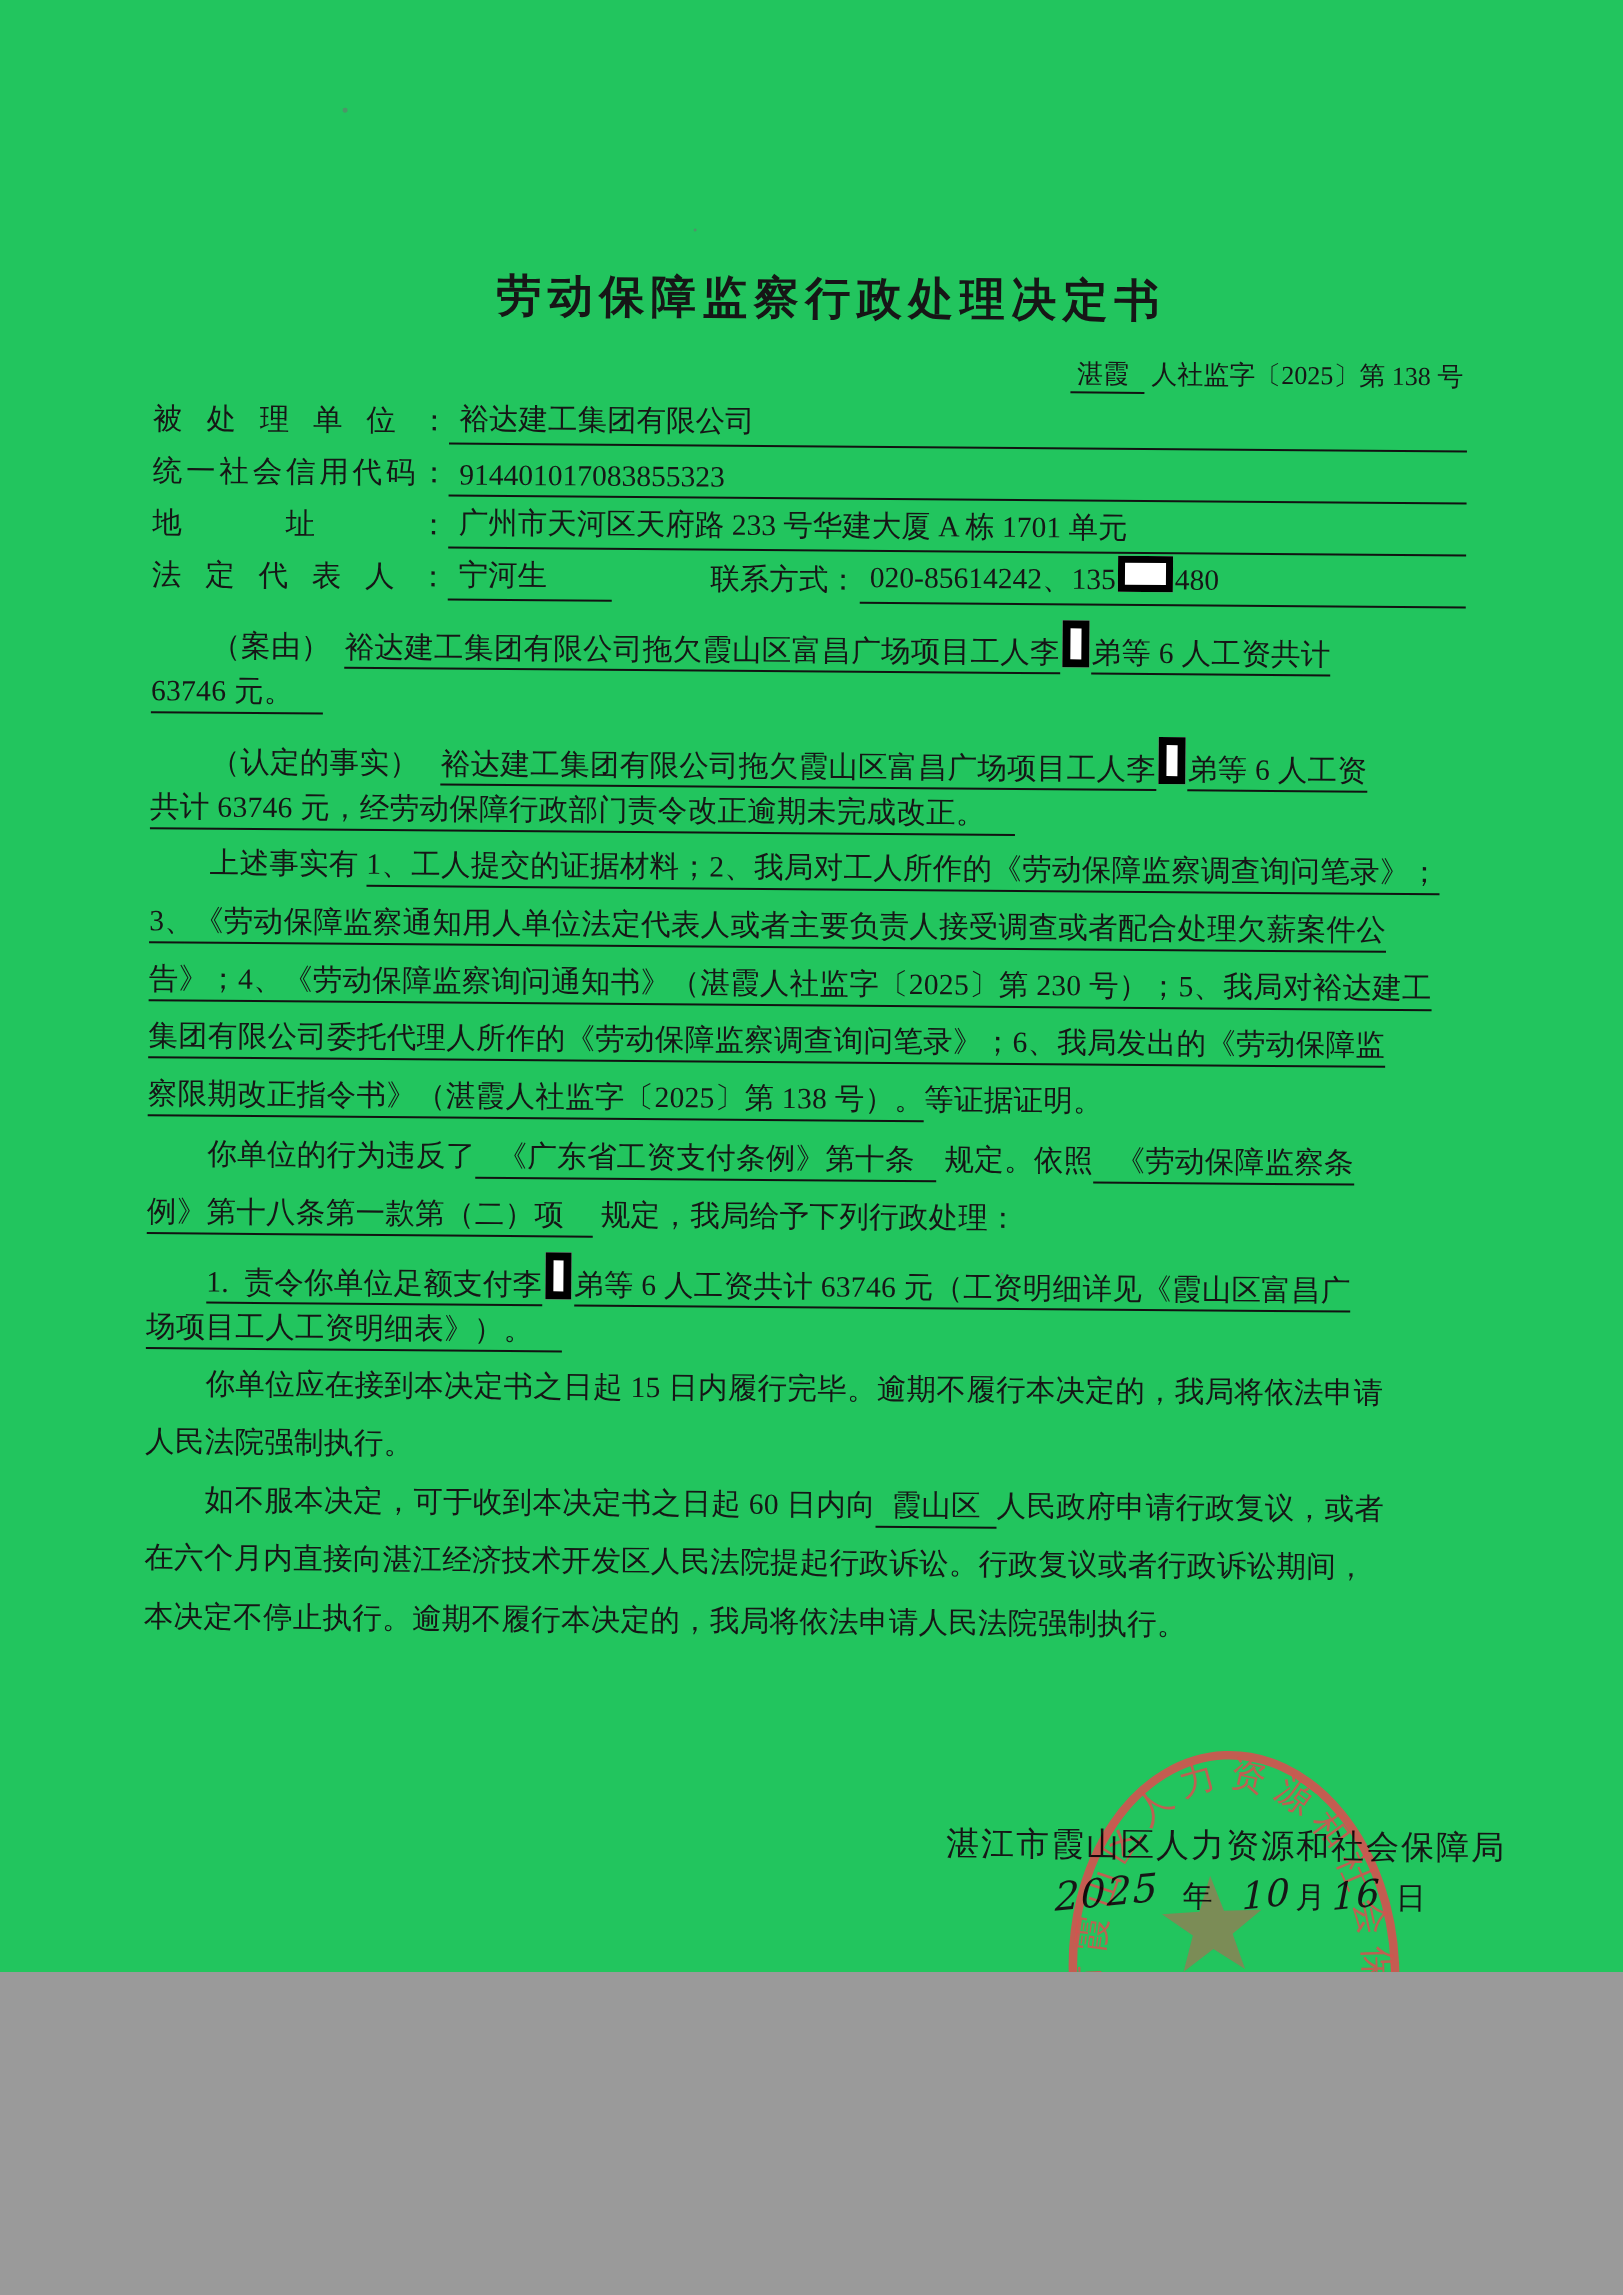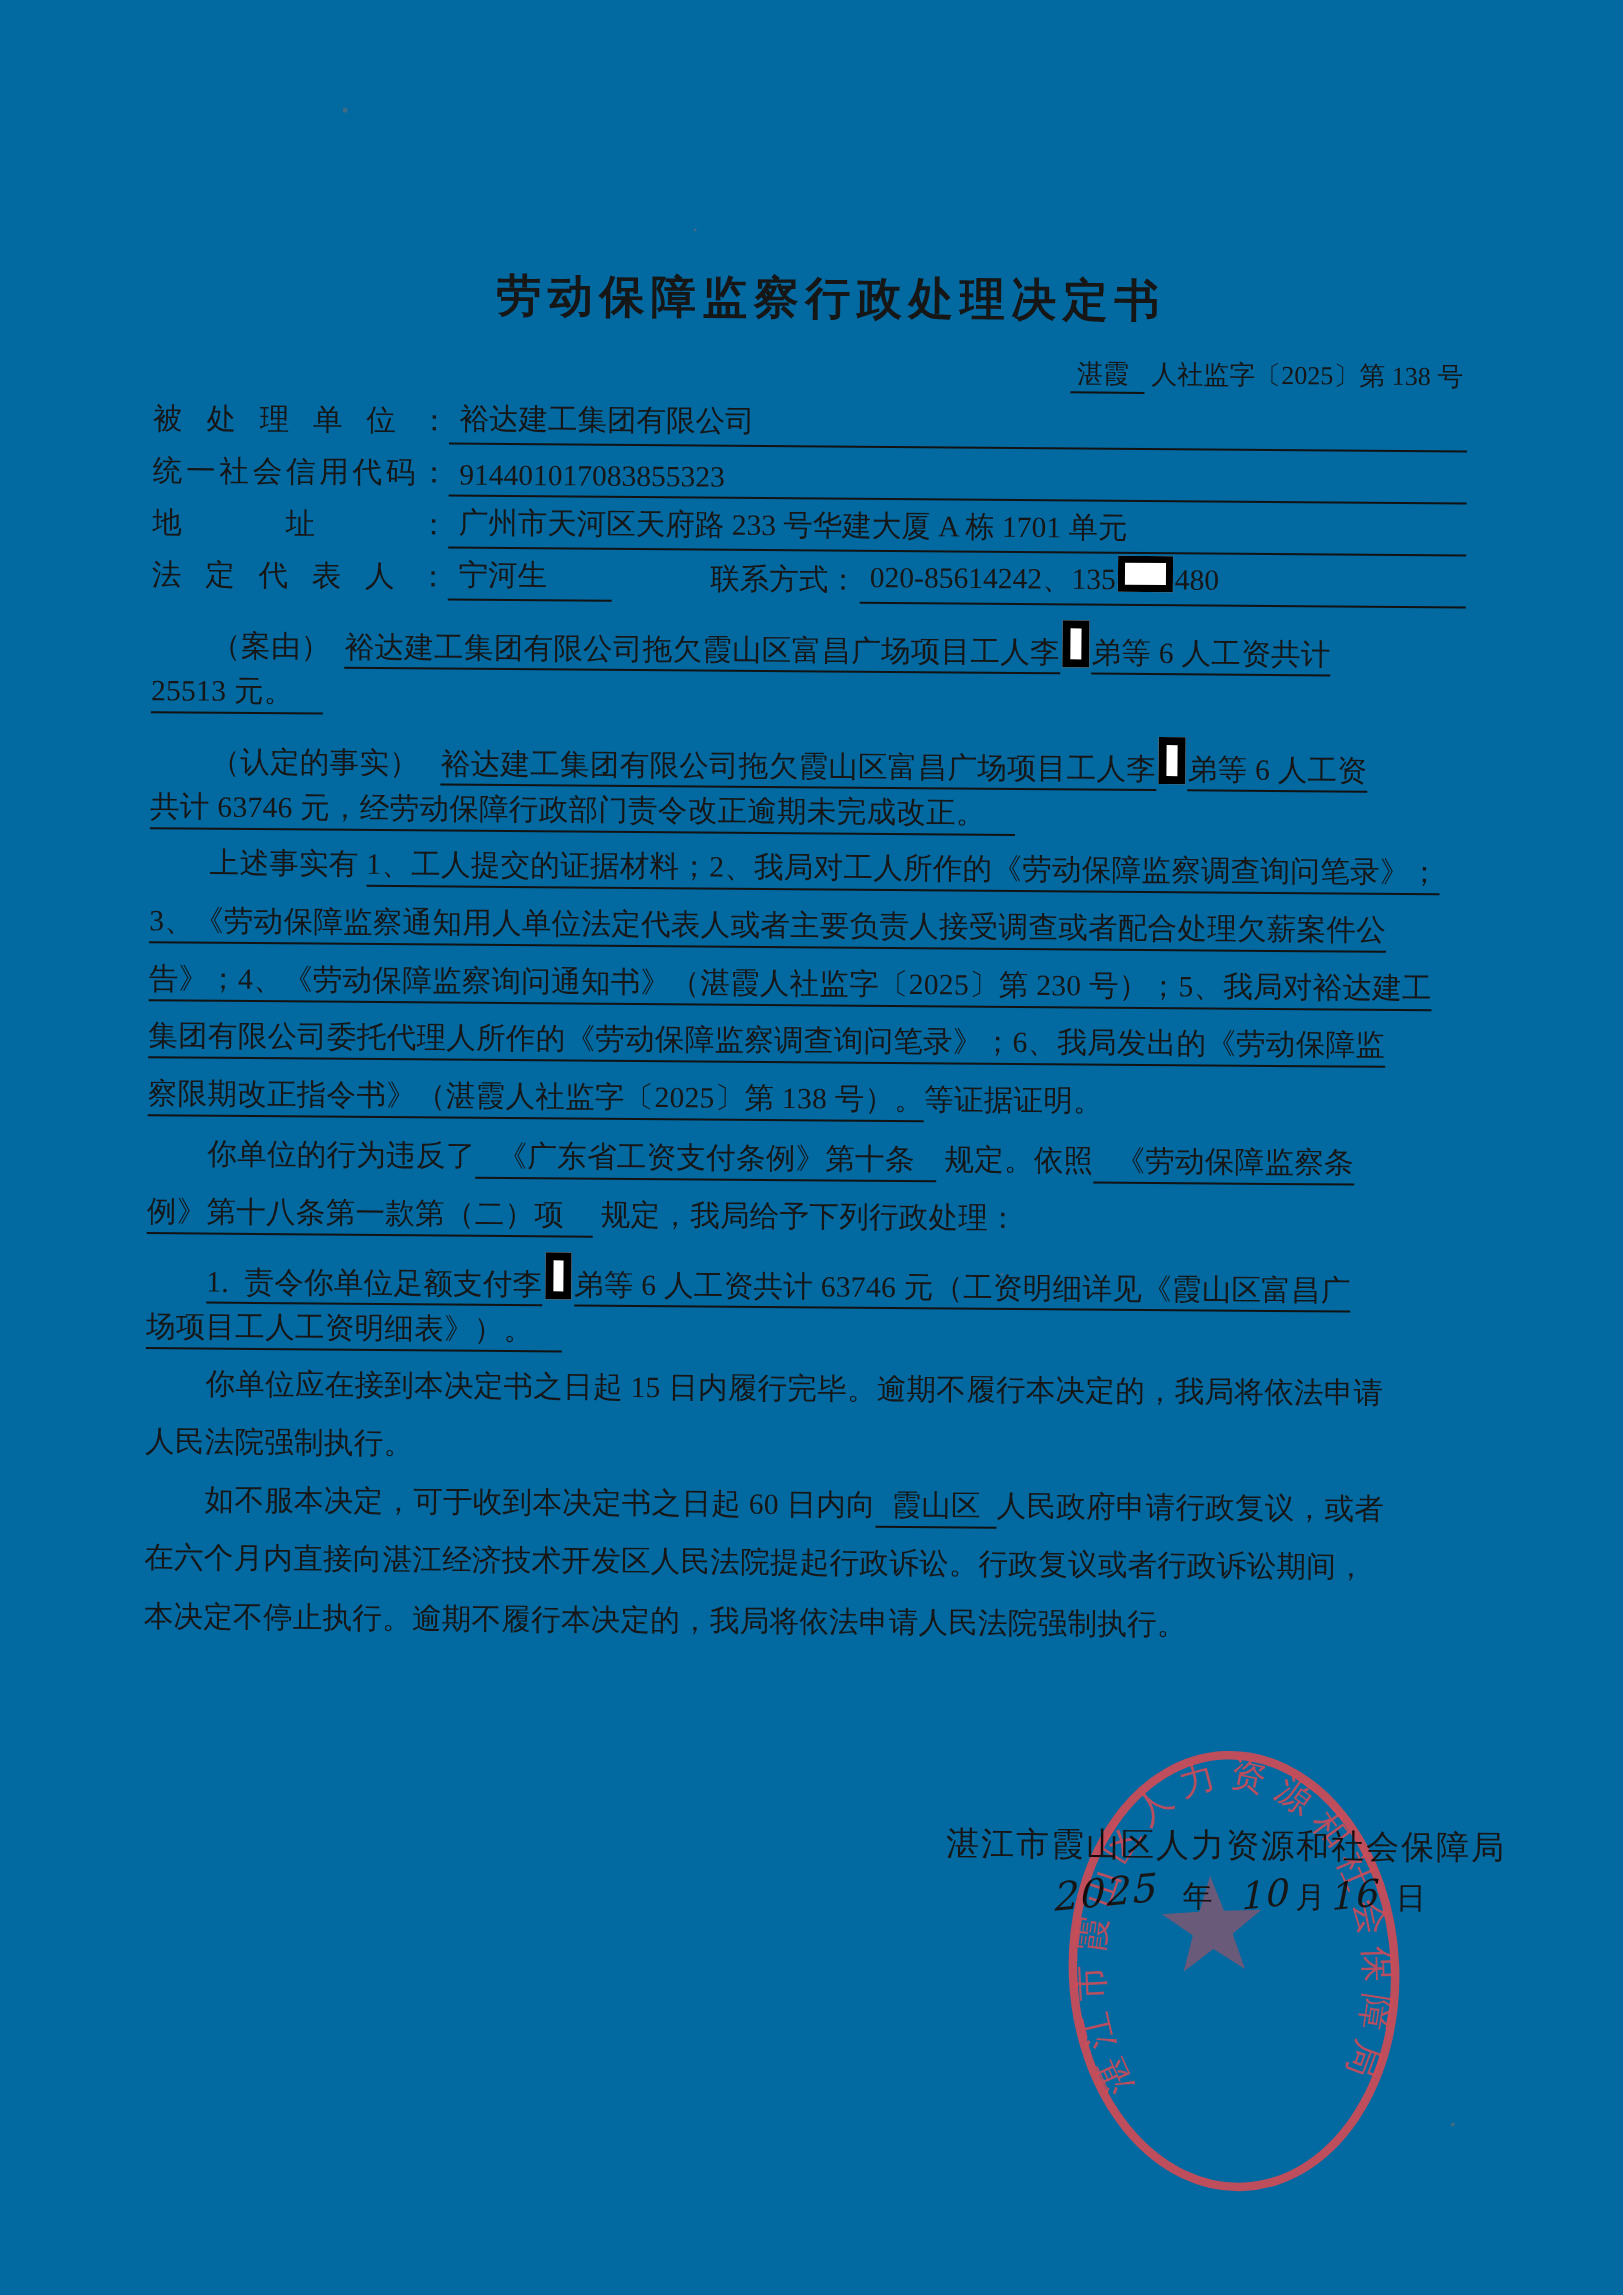--- a/index.html
+++ b/index.html
@@ -1,16 +1,16 @@
 <!DOCTYPE html>
 <html style="font-size:10.5px"><head>
 <meta charset="utf-8">
 <style>
   html,body{margin:0;padding:0;background:#9a9a9a;}
-  .page{position:relative;width:1623px;height:2295px;background:#0369a1;overflow:hidden;
+  .page{position:relative;width:1623px;height:1972px;background:#22c55e;overflow:hidden;
         font-family:"Liberation Serif", serif;color:#161616;}
   .skew{position:absolute;left:0;top:0;width:100%;height:100%;
         transform:rotate(0.45deg);transform-origin:262px 314px;}
   .title{position:absolute;top:264px;left:0;width:100%;box-sizing:border-box;padding-left:39px;
          text-align:center;font-family:"Liberation Sans", sans-serif;font-weight:bold;
          font-size:45px;letter-spacing:6.5px;}
   .docno{position:absolute;top:350px;left:1071px;font-size:26px;white-space:pre;}
   .docno .u{padding:0 15.7px 2.6px 6.5px;}
   .u{border-bottom:2px solid #121212;padding-bottom:4.6px;}
   .fields{position:absolute;left:154px;top:391px;width:1314px;font-size:29.5px;}
@@ -71,21 +71,21 @@
     <div class="frow">
       <div class="flabel">法定代表人：</div>
       <div class="ffix">宁河生</div>
       <div class="fgap"></div>
       <div class="flabel2">联系方式：</div>
       <div class="fline"><span>020-85614242、135</span><span class="rphone"></span><span>480</span></div>
     </div>
   </div>
 
   <div class="line ind" style="top:614px"><span>（案由） </span><span class="u gl">裕达建工集团有限公司拖欠霞山区富昌广场项目工人李</span><span class="rname"></span><span class="u">弟等 6 人工资共计</span></div>
-  <div class="line" style="top:672px"><span class="u padr">25513 元。</span></div>
+  <div class="line" style="top:672px"><span class="u padr">63746 元。</span></div>
 
   <div class="line ind" style="top:730px"><span>（认定的事实）  </span><span class="u gl">裕达建工集团有限公司拖欠霞山区富昌广场项目工人李</span><span class="rname"></span><span class="u">弟等 6 人工资</span></div>
   <div class="line" style="top:788px"><span class="u padr">共计 63746 元，经劳动保障行政部门责令改正逾期未完成改正。</span></div>
 
   <div class="line ind" style="top:844px"><span>上述事实有 </span><span class="u">1、工人提交的证据材料；2、我局对工人所作的《劳动保障监察调查询问笔录》；</span></div>
   <div class="line" style="top:902px"><span class="u">3、《劳动保障监察通知用人单位法定代表人或者主要负责人接受调查或者配合处理欠薪案件公</span></div>
   <div class="line" style="top:960px"><span class="u">告》；4、《劳动保障监察询问通知书》（湛霞人社监字〔2025〕第 230 号）；5、我局对裕达建工</span></div>
   <div class="line" style="top:1017px"><span class="u">集团有限公司委托代理人所作的《劳动保障监察调查询问笔录》；6、我局发出的《劳动保障监</span></div>
   <div class="line" style="top:1075px"><span class="u">察限期改正指令书》（湛霞人社监字〔2025〕第 138 号）。</span><span>等证据证明。</span></div>
 

